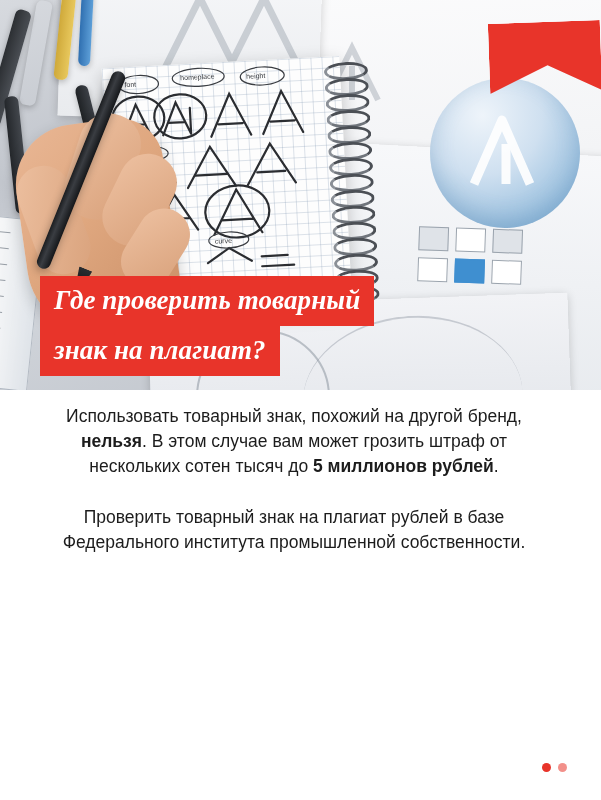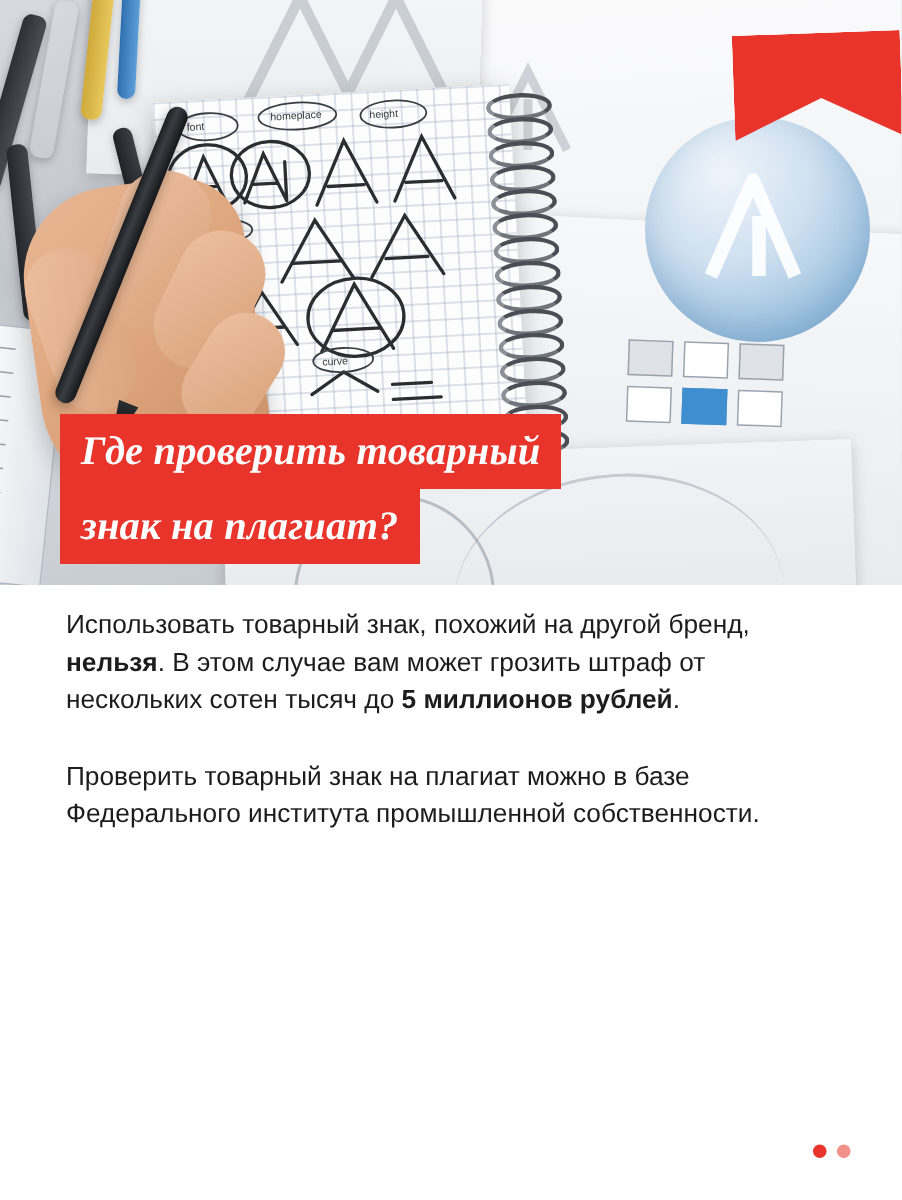--- a/index.html
+++ b/index.html
@@ -236,20 +236,21 @@
   .body {
     position: absolute;
     left: 44px; top: 404px;
     width: 500px;
   }
   .para {
     font-size: 17.5px;
     line-height: 25px;
     color: #1c1c1c;
     margin: 0 0 26px 0;
+    text-align: center;
   }
   .para:last-child { margin-bottom: 0; }
   .para b { font-weight: bold; }
 
   
   .dots {
     position: absolute;
     right: 34px; bottom: 28px;
     display: flex; gap: 7px;
     align-items: center;
@@ -395,19 +396,19 @@
   <div class="pen-tip"></div>
 </div>
 
 <div class="title-wrap">
   <div class="title-line">Где проверить товарный</div><br>
   <div class="title-line">знак на плагиат?</div>
 </div>
 
 <div class="body">
   <p class="para">Использовать товарный знак, похожий на другой бренд, <b>нельзя</b>. В этом случае вам может грозить штраф от нескольких сотен тысяч до <b>5 миллионов рублей</b>.</p>
-  <p class="para">Проверить товарный знак на плагиат можно в базе Федерального института промышленной собственности.</p>
+  <p class="para">Проверить товарный знак на плагиат рублей в базе Федерального института промышленной собственности.</p>
 </div>
 
 <div class="dots">
   <div class="dot"></div>
   <div class="dot faded"></div>
 </div>
 
 </body></html>

